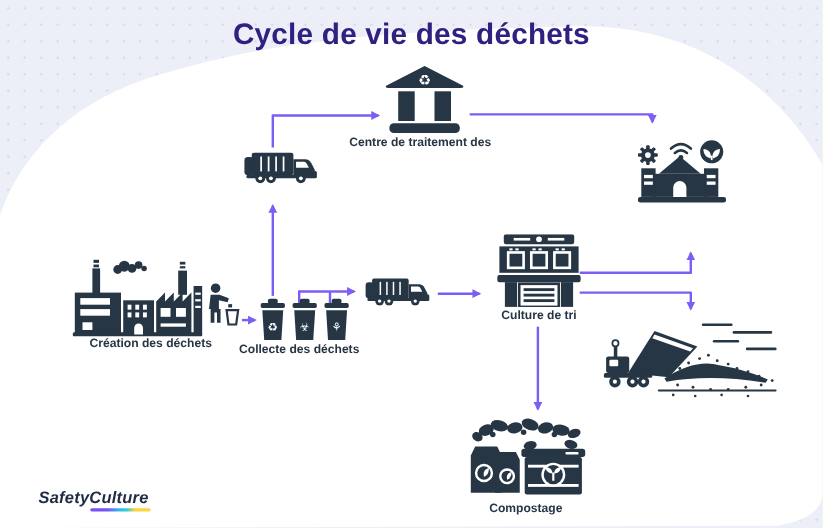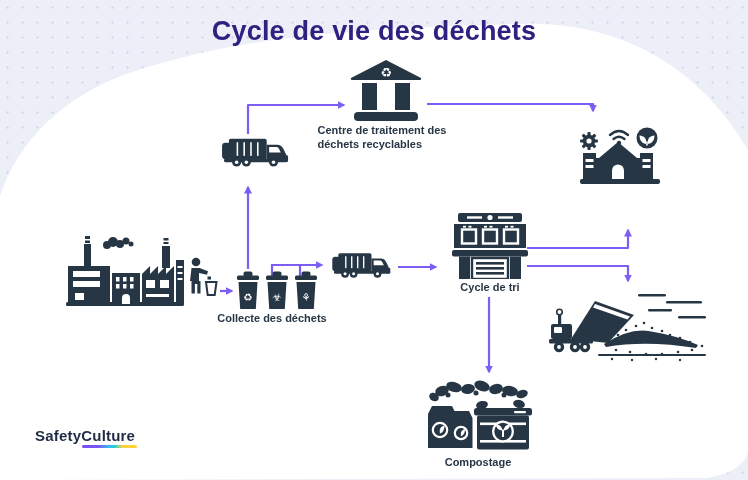--- a/index.html
+++ b/index.html
@@ -18,29 +18,29 @@
   .title{
     position:absolute;left:50%;top:16px;transform:translateX(-50%);
     font-size:27px;font-weight:bold;letter-spacing:.2px;color:#2e2180;white-space:nowrap;
   }
   .icon{position:absolute;}
   .ic{fill:#273645;}
   .wh{fill:#ffffff;}
   .nlabel{
     position:absolute;transform:translateX(-50%);
     font-weight:bold;font-size:11px;line-height:13.5px;color:#273645;
-    text-align:left;white-space:nowrap;
+    text-align:right;white-space:nowrap;
   }
   .nlabel span{display:block;}
   .binsym{font:10.5px "DejaVu Sans",sans-serif;fill:#fff;text-anchor:middle;}
   .banksym{font:13px "DejaVu Sans",sans-serif;fill:#fff;text-anchor:middle;}
   .connector{stroke:#7d5ef5;stroke-width:2.2;fill:none;stroke-linejoin:round;stroke-linecap:butt;}
   .logo{
-    position:absolute;left:35px;top:427px;
-    font-weight:bold;font-size:15px;letter-spacing:.2px;color:#1f2b45;text-align:right;
+    position:absolute;left:35px;top:444px;
+    font-style:italic;font-weight:bold;font-size:15px;letter-spacing:.2px;color:#1f2b45;text-align:right;
   }
   .logo .u-wrap{position:relative;display:inline-block;}
   .logo .grad{
     position:absolute;left:1px;right:-2px;bottom:-4px;height:2.6px;border-radius:2px;
     background:linear-gradient(90deg,#7a52f4 0%,#7a52f4 28%,#38b6f6 48%,#2bd0cf 60%,#ffd23f 74%,#ffd23f 100%);
   }
 </style>
 </head>
 <body>
 
@@ -329,25 +329,25 @@
       <rect x="92" y="33" width="12" height="2.2" rx="1"></rect>
       <rect x="58" y="44.5" width="46" height="2.6"></rect>
         <rect x="58" y="62" width="46" height="2.6"></rect>
     </g>
     <circle cx="81" cy="53.5" r="9.8" fill="#273645" stroke="#ffffff" stroke-width="2.2"></circle>
     <path d="M81 59 V51.5" stroke="#ffffff" stroke-width="2" fill="none"></path>
     <path class="wh" d="M80.2 52.5 C76 52 74 49.5 74 46.5 C78 46.8 80.2 49 80.2 52.5 Z"></path>
     <path class="wh" d="M81.8 52.5 C86 52 88 49.5 88 46.5 C84 46.8 81.8 49 81.8 52.5 Z"></path>
   </svg>
 
+  <div class="nlabel" style="left:137px;top:306px">Création des déchets</div>
   <div class="nlabel" style="left:272px;top:312px">Collecte des déchets</div>
   <div class="nlabel" style="left:382px;top:124px">
     <span>Centre de traitement des</span>
-    <span>déchets recyclables</span>
   </div>
-  <div class="nlabel" style="left:490px;top:281px">Cycle de tri</div>
+  <div class="nlabel" style="left:490px;top:281px">Culture de tri</div>
   <div class="nlabel" style="left:478px;top:456px">Compostage</div>
 
   <div class="logo">
     <span>Safety</span><span class="u-wrap"><span>Culture</span><span class="grad"></span></span>
   </div>
 
 </div>
 
 </body></html>

